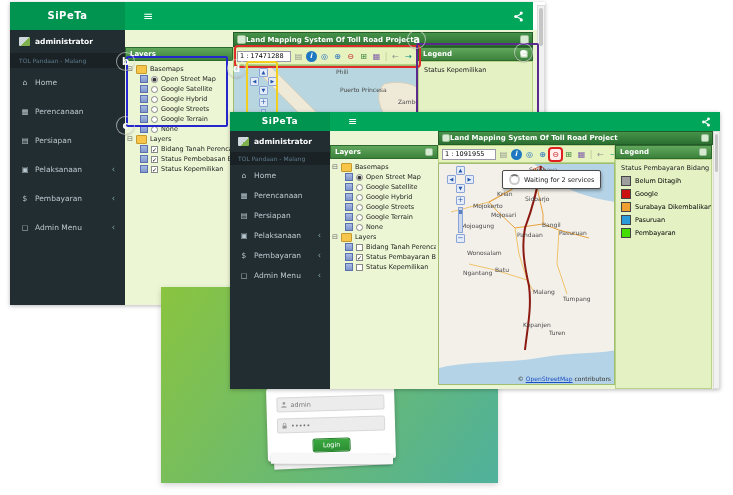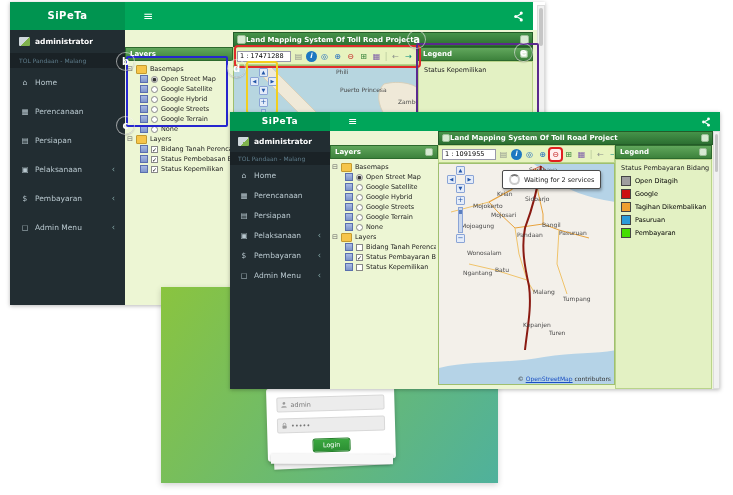--- a/index.html
+++ b/index.html
@@ -507,31 +507,31 @@
       <div class="phd" style="left:285px;top:14px;width:97px;height:14px;">
         <span>Legend</span>
         <span class="hd-btn r" style="width:8px;height:8px;"></span>
       </div>
       <div class="lgd" style="left:285px;top:28px;width:97px;height:230px;">
         <div class="lgd-h">Status Pembayaran Bidang Tanah</div>
         <div>
 
             <div class="lrow">
               <span class="sw" style="background: rgb(158, 158, 158);"></span>
-              <span>Open Ditagih</span>
+              <span>Belum Ditagih</span>
             </div>
 
             <div class="lrow">
               <span class="sw" style="background: rgb(204, 17, 17);"></span>
               <span>Google</span>
             </div>
 
             <div class="lrow">
               <span class="sw" style="background: rgb(240, 160, 48);"></span>
-              <span>Tagihan Dikembalikan</span>
+              <span>Surabaya Dikembalikan</span>
             </div>
 
             <div class="lrow">
               <span class="sw" style="background: rgb(42, 155, 216);"></span>
               <span>Pasuruan</span>
             </div>
 
             <div class="lrow">
               <span class="sw" style="background: rgb(68, 221, 0);"></span>
               <span>Pembayaran</span>

